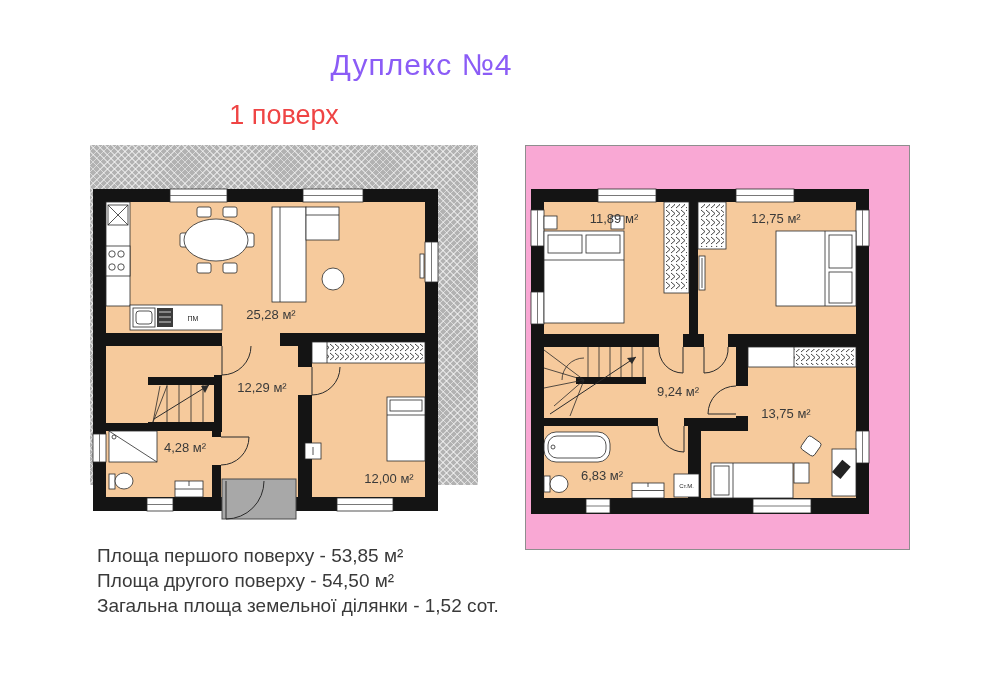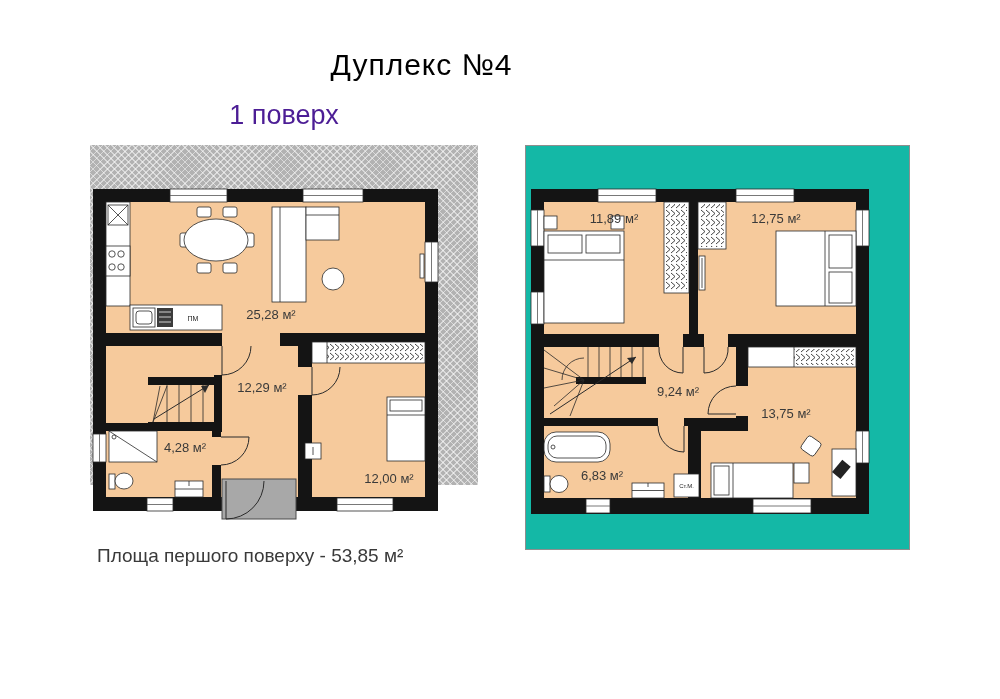--- a/index.html
+++ b/index.html
@@ -1,29 +1,29 @@
 <!DOCTYPE html>
 <html><head>
 <meta charset="utf-8">
 <style>
   html,body{margin:0;padding:0;background:#fff;}
   .page{position:relative;width:1000px;height:699px;background:#ffffff;overflow:hidden;
         font-family:"Liberation Sans",sans-serif;color:#2e2e2e;}
   .title{position:absolute;left:0;top:48px;width:843px;text-align:center;
-         font-size:30px;letter-spacing:1px;color:#000000;}
-  .floor-label{position:absolute;top:100px;font-size:27px;text-align:center;color:#4c1d95;}
+         font-size:30px;letter-spacing:1px;color:#8b5cf6;}
+  .floor-label{position:absolute;top:100px;font-size:27px;text-align:center;color:#ef4444;}
   .floor-label.f1{left:90px;width:388px;}
   .floor-label.f2{left:525px;width:385px;}
   .plan{position:absolute;}
   .plan.f1{left:90px;top:145px;width:388px;height:340px;
     background-color:#b2b2b2;
     background-image:
       repeating-linear-gradient(45deg,rgba(255,255,255,.5) 0 1.2px,rgba(0,0,0,0) 1.2px 5px),
       repeating-linear-gradient(-45deg,rgba(255,255,255,.5) 0 1.2px,rgba(0,0,0,0) 1.2px 5px);}
-  .plan.f2{left:525px;top:145px;width:385px;height:405px;background:#14b8a6;
+  .plan.f2{left:525px;top:145px;width:385px;height:405px;background:#f9a8d4;
     border:1px solid #8e8e8e;box-sizing:border-box;}
   .plan svg{display:block;}
   .summary{position:absolute;left:97px;top:543px;font-size:19px;line-height:25px;color:#3a3a3a;}
   
   .blk{fill:#141414;}
   .peach{fill:#f6ca9c;}
   .w{fill:#ffffff;stroke:#2a2a2a;stroke-width:0.8;}
   .ln{fill:none;stroke:#2a2a2a;stroke-width:0.8;}
   .arc{fill:none;stroke:#2b2b2b;stroke-width:1;}
   .winline{stroke:#555;stroke-width:0.8;}
@@ -323,15 +323,17 @@
       <text class="rlabel" x="88" y="77">11,89 м²</text>
       <text class="rlabel" x="250" y="77">12,75 м²</text>
       <text class="rlabel" x="152" y="250">9,24 м²</text>
       <text class="rlabel" x="260" y="272">13,75 м²</text>
       <text class="rlabel" x="76" y="334">6,83 м²</text>
     </svg>
   </div>
 
   <div class="summary">
     <div>Площа першого поверху - 53,85 м²</div>
+    <div>Площа другого поверху - 54,50 м²</div>
+    <div>Загальна площа земельної ділянки - 1,52 сот.</div>
   </div>
 
 </div>
 
 </body></html>

